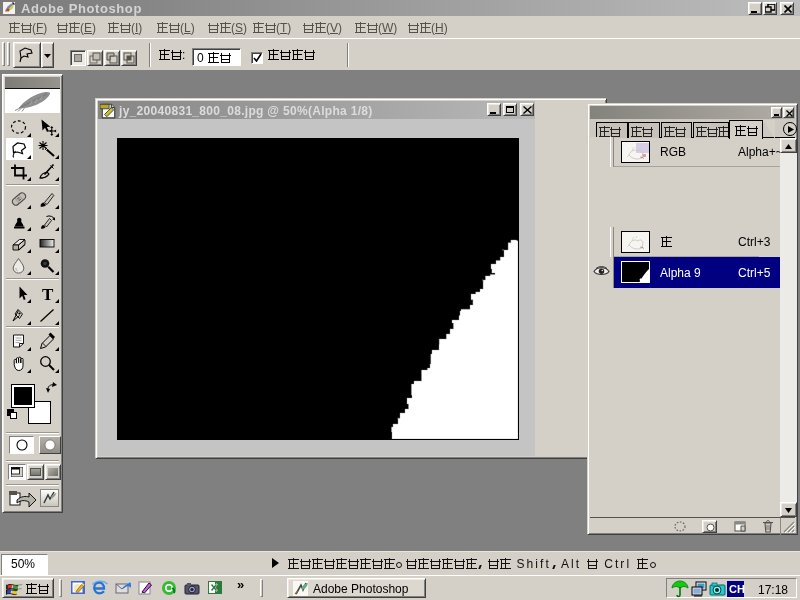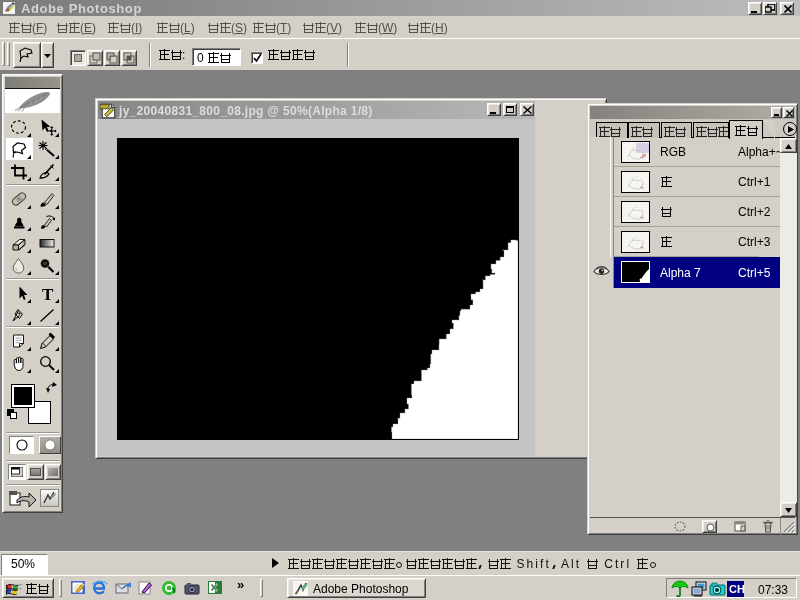--- a/index.html
+++ b/index.html
@@ -414,44 +414,20 @@
 <div class="ab" style="left:31px;top:4px;width:29px;height:22px;background:#f6f5f2;border:1px solid #000"><svg width="27" height="20" viewBox="0 0 27 20">
             <rect x="14" y="1" width="13" height="10" fill="#cfc3e2" opacity=".8"></rect>
             <rect x="20" y="12" width="4" height="3" fill="#d88" opacity=".8"></rect>
             <path d="M7 13 C9 8 13 7 16 9 C18 7 21 8 21 11 L20 16 C16 18 10 17 7 13Z" fill="none" stroke="#c9c5c0" stroke-width=".9"></path>
             <path d="M10 8 l2-3 M14 6 l1-2 M5 15 l2-2" stroke="#d2cec8" stroke-width=".8"></path>
             <path d="M18 15 c2 0 3 1 4 1.5" stroke="#c59a9a" stroke-width=".8"></path>
           </svg></div>
 <span class="ab t" style="left:70px;top:8px">RGB</span>
 <span class="ab t" style="left:148px;top:8px">Alpha+~</span>
 </div>
-<div class="ab" style="left:2px;top:63px;width:190px;height:30px;border-bottom:1px solid #a8a49c">
-<div class="ab" style="left:0;top:0;width:24px;height:30px;border-right:1px solid #8a8880;background:#d4d0c8">
-          <div class="ab" style="left:20px;top:0;width:4px;height:30px;border-left:1px solid #fff"></div>
-        </div>
-<div class="ab" style="left:31px;top:4px;width:29px;height:22px;background:#f6f5f2;border:1px solid #000"><svg width="27" height="20" viewBox="0 0 27 20">
-            <path d="M7 13 C9 8 13 7 16 9 C18 7 21 8 21 11 L20 16 C16 18 10 17 7 13Z" fill="none" stroke="#c9c5c0" stroke-width=".9"></path>
-            <path d="M10 8 l2-3 M14 6 l1-2 M5 15 l2-2" stroke="#d2cec8" stroke-width=".8"></path>
-            <path d="M18 15 c2 0 3 1 4 1.5" stroke="#c59a9a" stroke-width=".8"></path>
-          </svg></div>
-<span class="ab t" style="left:70px;top:8px"><i class="c"></i></span>
-<span class="ab t" style="left:148px;top:8px">Ctrl+1</span>
-</div>
-<div class="ab" style="left:2px;top:93px;width:190px;height:30px;border-bottom:1px solid #a8a49c">
-<div class="ab" style="left:0;top:0;width:24px;height:30px;border-right:1px solid #8a8880;background:#d4d0c8">
-          <div class="ab" style="left:20px;top:0;width:4px;height:30px;border-left:1px solid #fff"></div>
-        </div>
-<div class="ab" style="left:31px;top:4px;width:29px;height:22px;background:#f6f5f2;border:1px solid #000"><svg width="27" height="20" viewBox="0 0 27 20">
-            <path d="M7 13 C9 8 13 7 16 9 C18 7 21 8 21 11 L20 16 C16 18 10 17 7 13Z" fill="none" stroke="#c9c5c0" stroke-width=".9"></path>
-            <path d="M10 8 l2-3 M14 6 l1-2 M5 15 l2-2" stroke="#d2cec8" stroke-width=".8"></path>
-            <path d="M18 15 c2 0 3 1 4 1.5" stroke="#c59a9a" stroke-width=".8"></path>
-          </svg></div>
-<span class="ab t" style="left:70px;top:8px"><i class="c2"></i></span>
-<span class="ab t" style="left:148px;top:8px">Ctrl+2</span>
-</div>
 <div class="ab" style="left:2px;top:123px;width:169px;height:30px;border-bottom:1px solid #a8a49c">
 <div class="ab" style="left:0;top:0;width:24px;height:30px;border-right:1px solid #8a8880;background:#d4d0c8">
           <div class="ab" style="left:20px;top:0;width:4px;height:30px;border-left:1px solid #fff"></div>
         </div>
 <div class="ab" style="left:31px;top:4px;width:29px;height:22px;background:#f6f5f2;border:1px solid #000"><svg width="27" height="20" viewBox="0 0 27 20">
             <path d="M7 13 C9 8 13 7 16 9 C18 7 21 8 21 11 L20 16 C16 18 10 17 7 13Z" fill="none" stroke="#c9c5c0" stroke-width=".9"></path>
             <path d="M10 8 l2-3 M14 6 l1-2 M5 15 l2-2" stroke="#d2cec8" stroke-width=".8"></path>
             <path d="M18 15 c2 0 3 1 4 1.5" stroke="#c59a9a" stroke-width=".8"></path>
           </svg></div>
 <span class="ab t" style="left:70px;top:8px"><i class="c"></i></span>
@@ -463,21 +439,21 @@
             <path d="M1 6.5 C4 1.5 13 1.5 16 6.5 C13 10.5 4 10.5 1 6.5Z" fill="#f0eee8" stroke="#333" stroke-width="1.1"></path>
             <circle cx="8.5" cy="6.3" r="2.7" fill="#222"></circle>
             <circle cx="9.3" cy="5.5" r=".8" fill="#eee"></circle>
             <path d="M3 3.5 C6 1 11 1 14 3.5" fill="none" stroke="#333"></path>
           </svg>
         </div>
 <div class="ab" style="left:31px;top:4px;width:29px;height:22px;background:#000;border:1px solid #fff"><svg width="27" height="20" viewBox="0 0 27 20">
             <path d="M27 7 C24 10 20 15 17.5 20 L27 20 Z" fill="#fff"></path>
             <path d="M19 16 l-1.5 1.5 1 2.5 1.5-2z" fill="#fff"></path>
           </svg></div>
-<span class="ab t" style="left:70px;top:9px;color:#fff">Alpha 7</span>
+<span class="ab t" style="left:70px;top:9px;color:#fff">Alpha 9</span>
 <span class="ab t" style="left:148px;top:9px;color:#fff">Ctrl+5</span>
 </div>
 <div class="ab" style="left:192px;top:34px;width:17px;height:379px;background:#ecebe7">
 <div class="ab btn" style="left:0;top:0;width:17px;height:15px">
           <svg class="ab" style="left:4px;top:5px" width="7" height="5" viewBox="0 0 7 5">
             <path d="M3.5 0 L7 5 H0Z" fill="#000"></path>
           </svg>
         </div>
 <div class="ab btn" style="left:0;top:364px;width:17px;height:15px">
           <svg class="ab" style="left:4px;top:5px" width="7" height="5" viewBox="0 0 7 5">
@@ -600,15 +576,15 @@
         </svg>
 <svg class="ab" style="left:42px;top:2px" width="17" height="16" viewBox="0 0 17 16">
           <rect x="1" y="4" width="15" height="10" rx="1" fill="#2cc" stroke="#066"></rect>
           <circle cx="8" cy="9" r="4" fill="#9ee" stroke="#044"></circle>
           <circle cx="8" cy="9" r="2" fill="#033"></circle>
           <rect x="3" y="2" width="5" height="3" fill="#2cc" stroke="#066" stroke-width=".7"></rect>
         </svg>
 <div class="ab" style="left:60px;top:2px;width:17px;height:16px;background:#000080">
           <span class="ab" style="left:2px;top:2px;color:#fff;font-weight:bold;font-size:11px">CH</span>
         </div>
-<span class="ab" style="left:91px;top:4px;font-size:12px">07:33</span>
+<span class="ab" style="left:91px;top:4px;font-size:12px">17:18</span>
 </div>
 </div>
 </div>
 </body></html>

